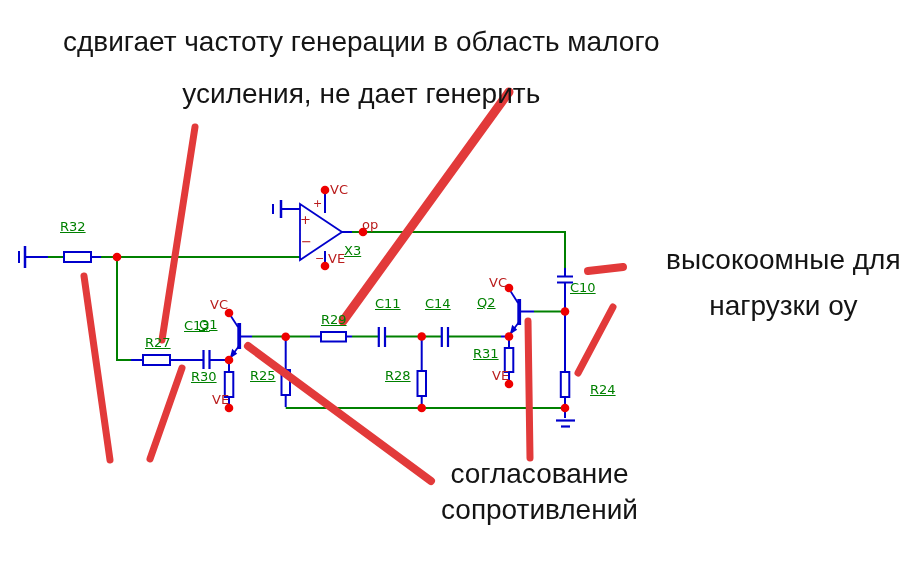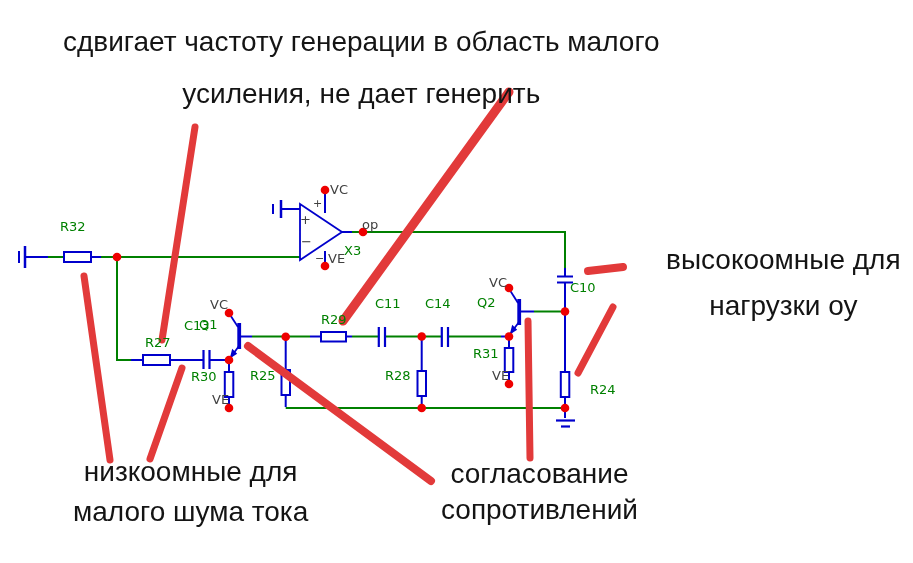--- a/index.html
+++ b/index.html
@@ -3,24 +3,24 @@
 <meta charset="utf-8">
 <style>
   html,body{margin:0;padding:0;background:#ffffff;}
   #canvas{
     position:relative;width:913px;height:563px;background:#ffffff;overflow:hidden;
     font-family:"Liberation Sans", sans-serif;
   }
   #schematic-svg{position:absolute;left:0;top:0;}
   .lbl{
     position:absolute;font-size:13px;color:#008000;white-space:nowrap;
-    font-family:"DejaVu Sans", sans-serif;line-height:13px;
+    font-family:"DejaVu Sans", sans-serif;line-height:13px;text-decoration:underline;
   }
   .pin{
-    position:absolute;font-size:13px;color:#404040;white-space:nowrap;
+    position:absolute;font-size:13px;color:#b91c1c;white-space:nowrap;
     font-family:"DejaVu Sans", sans-serif;line-height:13px;
   }
   .pin.small{font-size:11px;line-height:11px;}
   .ann{
     position:absolute;color:#141414;font-size:28px;white-space:nowrap;
     font-family:"Liberation Sans", sans-serif;
     text-align:center;
   }
   .ann.top{line-height:52px;}
   .ann.right{line-height:46px;margin-left:40px;}
@@ -188,23 +188,19 @@
   <div class="ann top" style="left:63px;top:16px">
     <div>сдвигает частоту генерации в область малого</div>
     <div>усиления, не дает генерить</div>
   </div>
 
   <div class="ann right" style="left:626px;top:237px">
     <div>высокоомные для</div>
     <div>нагрузки оу</div>
   </div>
 
-  <div class="ann bl" style="left:73px;top:452px">
-    <div>низкоомные для</div>
-    <div>малого шума тока</div>
-  </div>
 
   <div class="ann bc" style="left:441px;top:456px">
     <div>согласование</div>
     <div>сопротивлений</div>
   </div>
 
 </div>
 
 </body></html>

